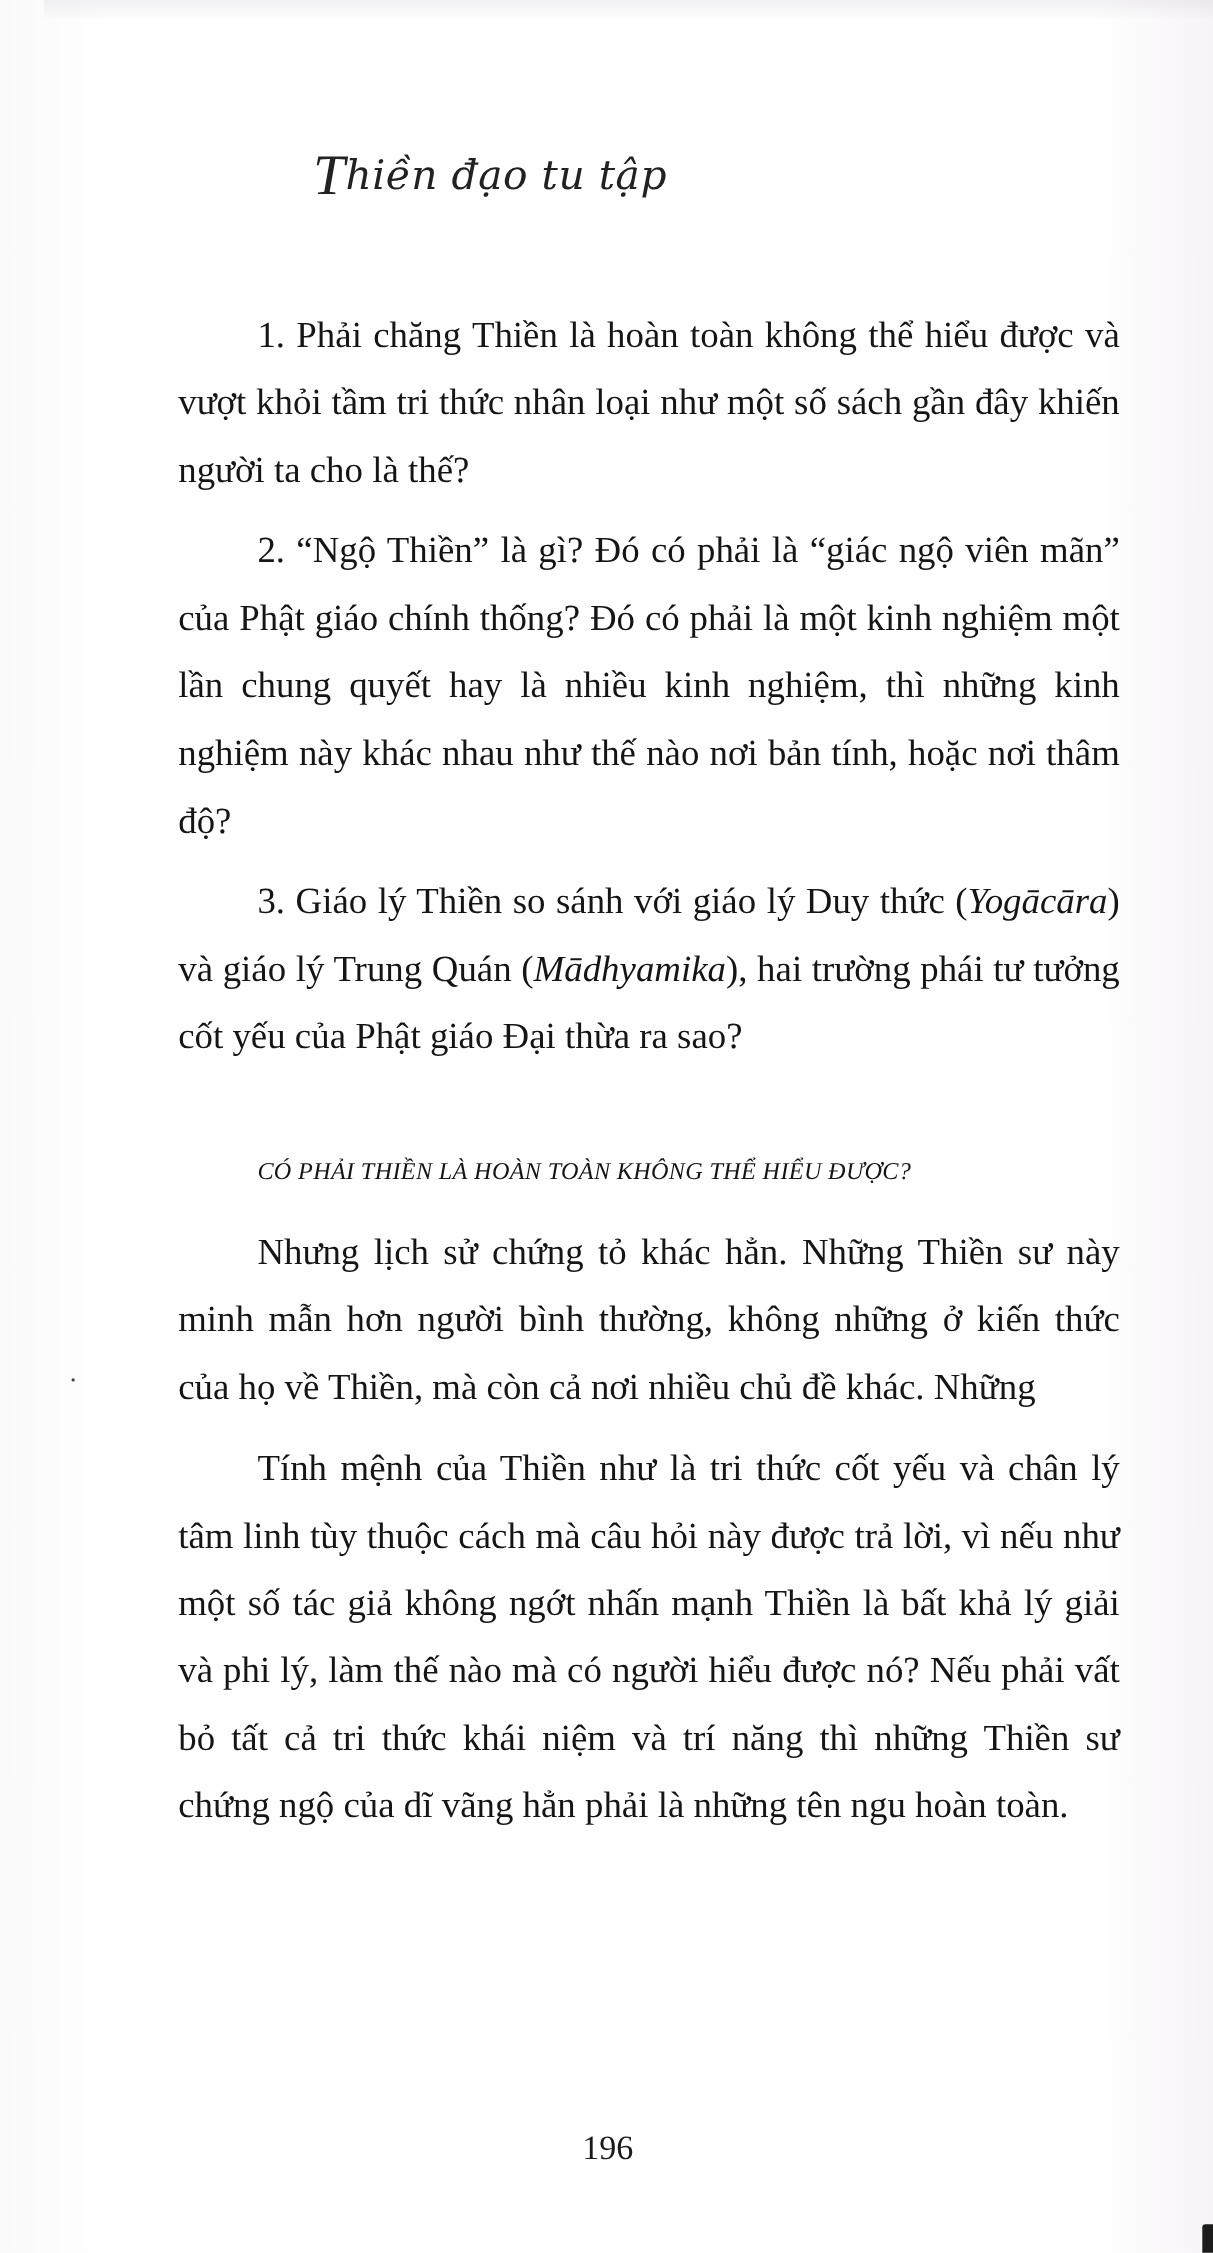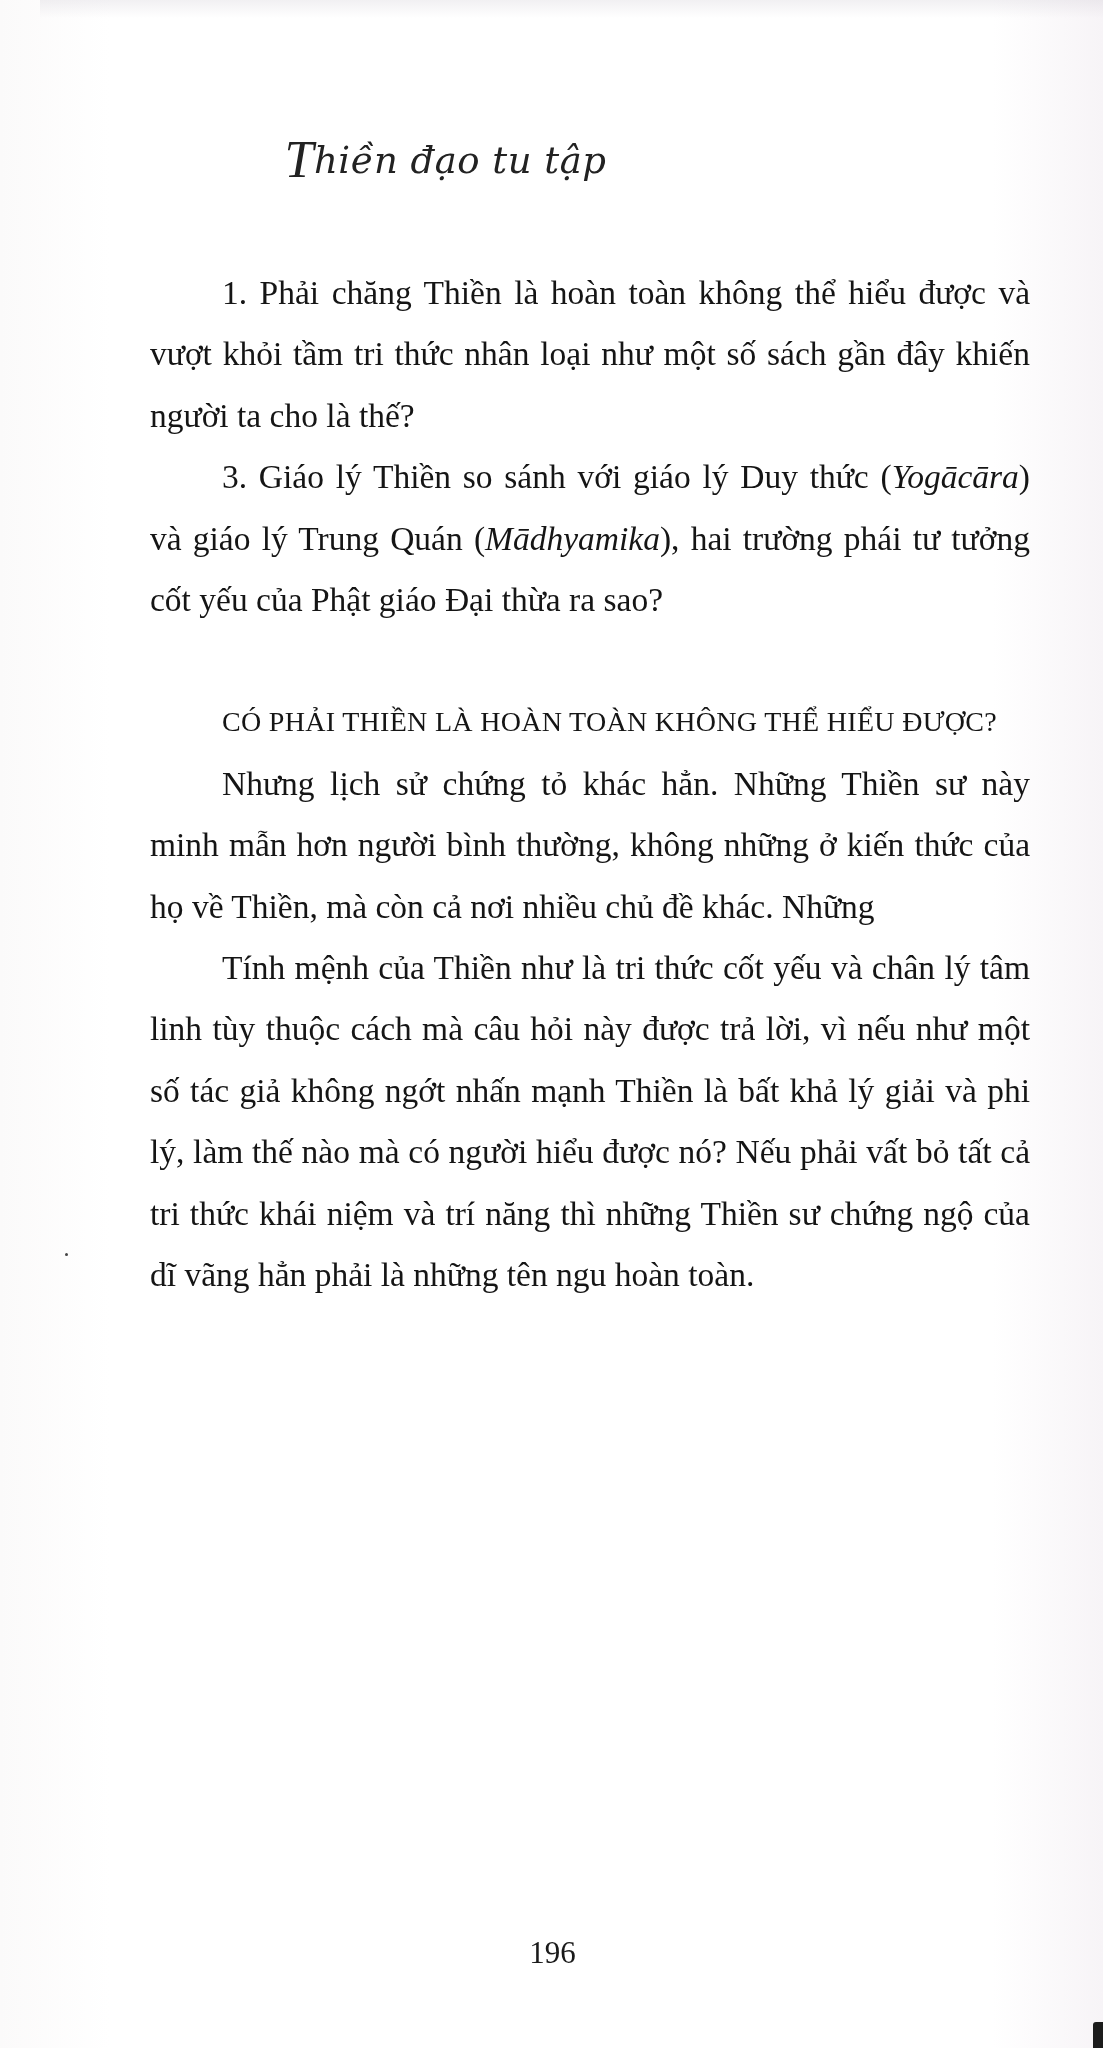--- a/index.html
+++ b/index.html
@@ -49,28 +49,29 @@
       position: absolute;
       left: 150px;
       top: 262px;
       width: 880px;
       font-size: 33.5px;
       line-height: 61.4px;
       text-align: justify;
       color: #151515;
     }
     .body-text p {
-      margin: 0;
+      margin: 12px;
       text-indent: 72px;
     }
     .body-text p.heading {
       margin-top: 61px;
       text-transform: none;
-      font-size: 28px;
+      font-size: 22px;
       letter-spacing: 0.3px;
+      font-style: italic;
     }
     .page-number {
       position: absolute;
       top: 1935px;
       left: 0;
       width: 1103px;
       text-align: center;
       font-size: 31px;
       color: #1a1a1a;
       padding-left: 2px;
@@ -99,20 +100,21 @@
 
 <div class="page">
   <div class="top-edge"></div>
 
   <div class="running-head">
     <span class="dropcap">T</span><span>hiền đạo tu tập</span>
   </div>
 
   <div class="body-text">
     <p>1. Phải chăng Thiền là hoàn toàn không thể hiểu được và vượt khỏi tầm tri thức nhân loại như một số sách gần đây khiến người ta cho là thế?</p>
+    <p>2. “Ngộ Thiền” là gì? Đó có phải là “giác ngộ viên mãn” của Phật giáo chính thống? Đó có phải là một kinh nghiệm một lần chung quyết hay là nhiều kinh nghiệm, thì những kinh nghiệm này khác nhau như thế nào nơi bản tính, hoặc nơi thâm độ?</p>
     <p><span>3. Giáo lý Thiền so sánh với giáo lý Duy thức (</span><em>Yogācāra</em><span>) và giáo lý Trung Quán (</span><em>Mādhyamika</em><span>), hai trường phái tư tưởng cốt yếu của Phật giáo Đại thừa ra sao?</span></p>
     <p class="heading">CÓ PHẢI THIỀN LÀ HOÀN TOÀN KHÔNG THỂ HIỂU ĐƯỢC?</p>
     <p>Nhưng lịch sử chứng tỏ khác hẳn. Những Thiền sư này minh mẫn hơn người bình thường, không những ở kiến thức của họ về Thiền, mà còn cả nơi nhiều chủ đề khác. Những</p>
     <p>Tính mệnh của Thiền như là tri thức cốt yếu và chân lý tâm linh tùy thuộc cách mà câu hỏi này được trả lời, vì nếu như một số tác giả không ngớt nhấn mạnh Thiền là bất khả lý giải và phi lý, làm thế nào mà có người hiểu được nó? Nếu phải vất bỏ tất cả tri thức khái niệm và trí năng thì những Thiền sư chứng ngộ của dĩ vãng hẳn phải là những tên ngu hoàn toàn.</p>
   </div>
 
   <div class="spot"></div>
 
   <div class="page-number">196</div>
 

